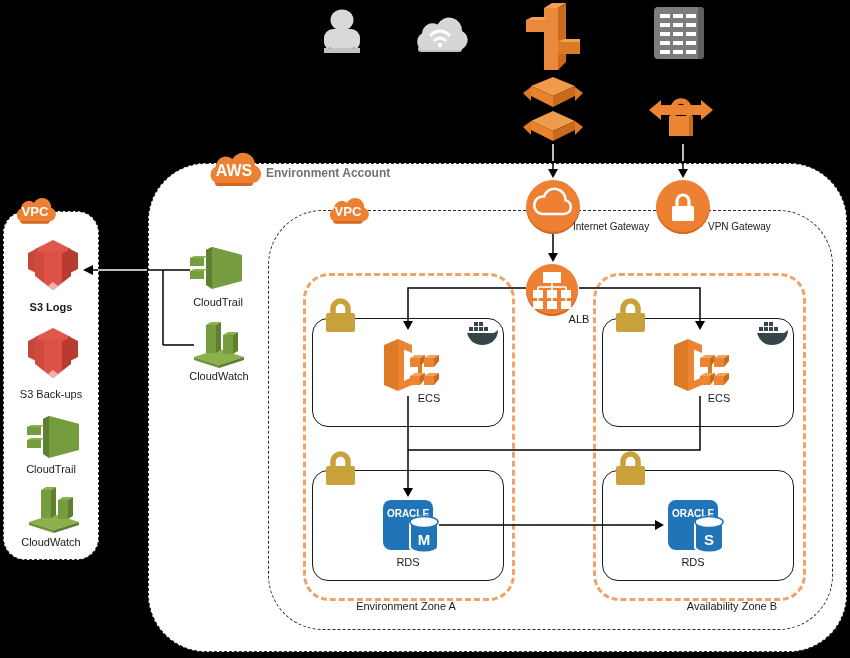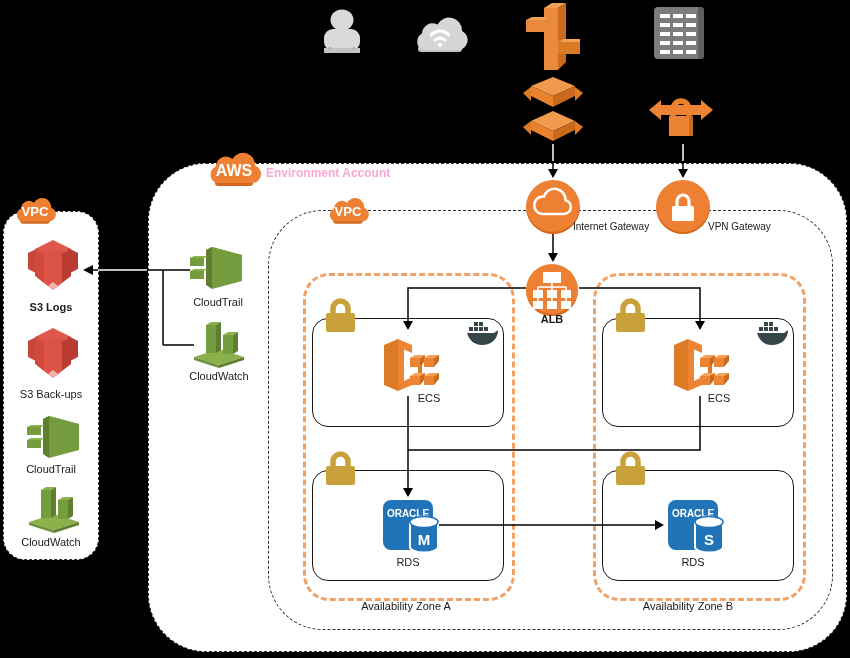--- a/index.html
+++ b/index.html
@@ -6,21 +6,21 @@
   .canvas{position:relative;width:850px;height:658px;background:#000;overflow:hidden;
           font-family:"Liberation Sans",sans-serif;padding-left:33px;}
   .abs{position:absolute;}
   .box-dashed{position:absolute;background:#fff;border:1px dashed #2b2b2b;}
   .az{position:absolute;border:3px dashed #F0A269;border-radius:26px;}
   .subnet{position:absolute;background:#fff;border:1.5px solid #1a1a1a;border-radius:16px;}
   .circle{position:absolute;width:54px;height:54px;border-radius:50%;background:#ED8032;
           display:flex;align-items:center;justify-content:center;box-shadow:inset 0 -2px 0 #D2691E;}
   .label{position:absolute;font-size:11px;color:#1a1a1a;text-align:center;white-space:nowrap;}
   .label-left{position:absolute;font-size:10px;color:#1a1a1a;text-align:left;white-space:nowrap;}
-  .env-label{position:absolute;font-size:12px;font-weight:bold;color:#f9a8d4;white-space:nowrap;}
+  .env-label{position:absolute;font-size:12px;font-weight:bold;color:#737373;white-space:nowrap;}
   svg{display:block;}
 </style>
 </head>
 <body>
 
 <div class="canvas">
 
   <div class="box-dashed" style="left:148px;top:163px;width:697px;height:487px;border-radius:58px;"></div>
   <div class="box-dashed" style="left:3px;top:211px;width:94px;height:347px;border-radius:22px;"></div>
   <div class="box-dashed" style="left:268px;top:210px;width:563px;height:418px;border-radius:55px;background:transparent;"></div>
@@ -282,21 +282,21 @@
       <g fill="#fff">
         <rect x="7" y="26" width="10" height="8"></rect>
           <rect x="21" y="26" width="10" height="8"></rect>
           <rect x="35" y="26" width="10" height="8"></rect>
         <rect x="7" y="37" width="10" height="8"></rect>
           <rect x="21" y="37" width="10" height="8"></rect>
           <rect x="35" y="37" width="10" height="8"></rect>
       </g>
     </svg>
   </div>
-  <div class="label" style="left:512px;top:313px;width:80px;font-weight:bold;">ALB</div>
+  <div class="label" style="left:539px;top:313px;width:80px;">ALB</div>
 
   <div class="abs" style="left:321px;top:296px;">
     <svg width="38" height="38" viewBox="0 0 38 38">
       <path d="M12,17 v-4.5 a7.5,7.5 0 0 1 15,0 v4.5" stroke="#C9A13B" stroke-width="5.5" fill="none"></path>
       <rect x="5" y="17" width="29" height="19" rx="2" fill="#C9A13B"></rect>
     </svg>
   </div>
   <div class="abs" style="left:321px;top:449px;">
     <svg width="38" height="38" viewBox="0 0 38 38">
       <path d="M12,17 v-4.5 a7.5,7.5 0 0 1 15,0 v4.5" stroke="#C9A13B" stroke-width="5.5" fill="none"></path>
@@ -404,16 +404,16 @@
     <svg width="56" height="53" viewBox="0 0 56 53">
       <rect x="0" y="0" width="50" height="50" rx="8" fill="#2274B8"></rect>
       <text x="25" y="17" text-anchor="middle" font-size="10" font-weight="bold" fill="#fff" font-family="Liberation Sans, sans-serif">ORACLE</text>
       <path d="M27,22 v25 a14,5.5 0 0 0 28,0 v-25" fill="#2274B8" stroke="#fff" stroke-width="2"></path>
       <ellipse cx="41" cy="22" rx="14" ry="5.5" fill="#fff" stroke="#2274B8" stroke-width="1.6"></ellipse>
       <text x="41" y="45" text-anchor="middle" font-size="15" font-weight="bold" fill="#fff" font-family="Liberation Sans, sans-serif">S</text>
     </svg>
   </div>
   <div class="label" style="left:663px;top:556px;width:60px;">RDS</div>
 
-  <div class="label" style="left:326px;top:600px;width:160px;">Availability Zone A</div>
-  <div class="label" style="left:608px;top:600px;width:160px;">Availability Zone B</div>
+  <div class="label" style="left:326px;top:600px;width:160px;">Environment Zone A</div>
+  <div class="label" style="left:652px;top:600px;width:160px;">Availability Zone B</div>
 
 </div>
 
 </body></html>

